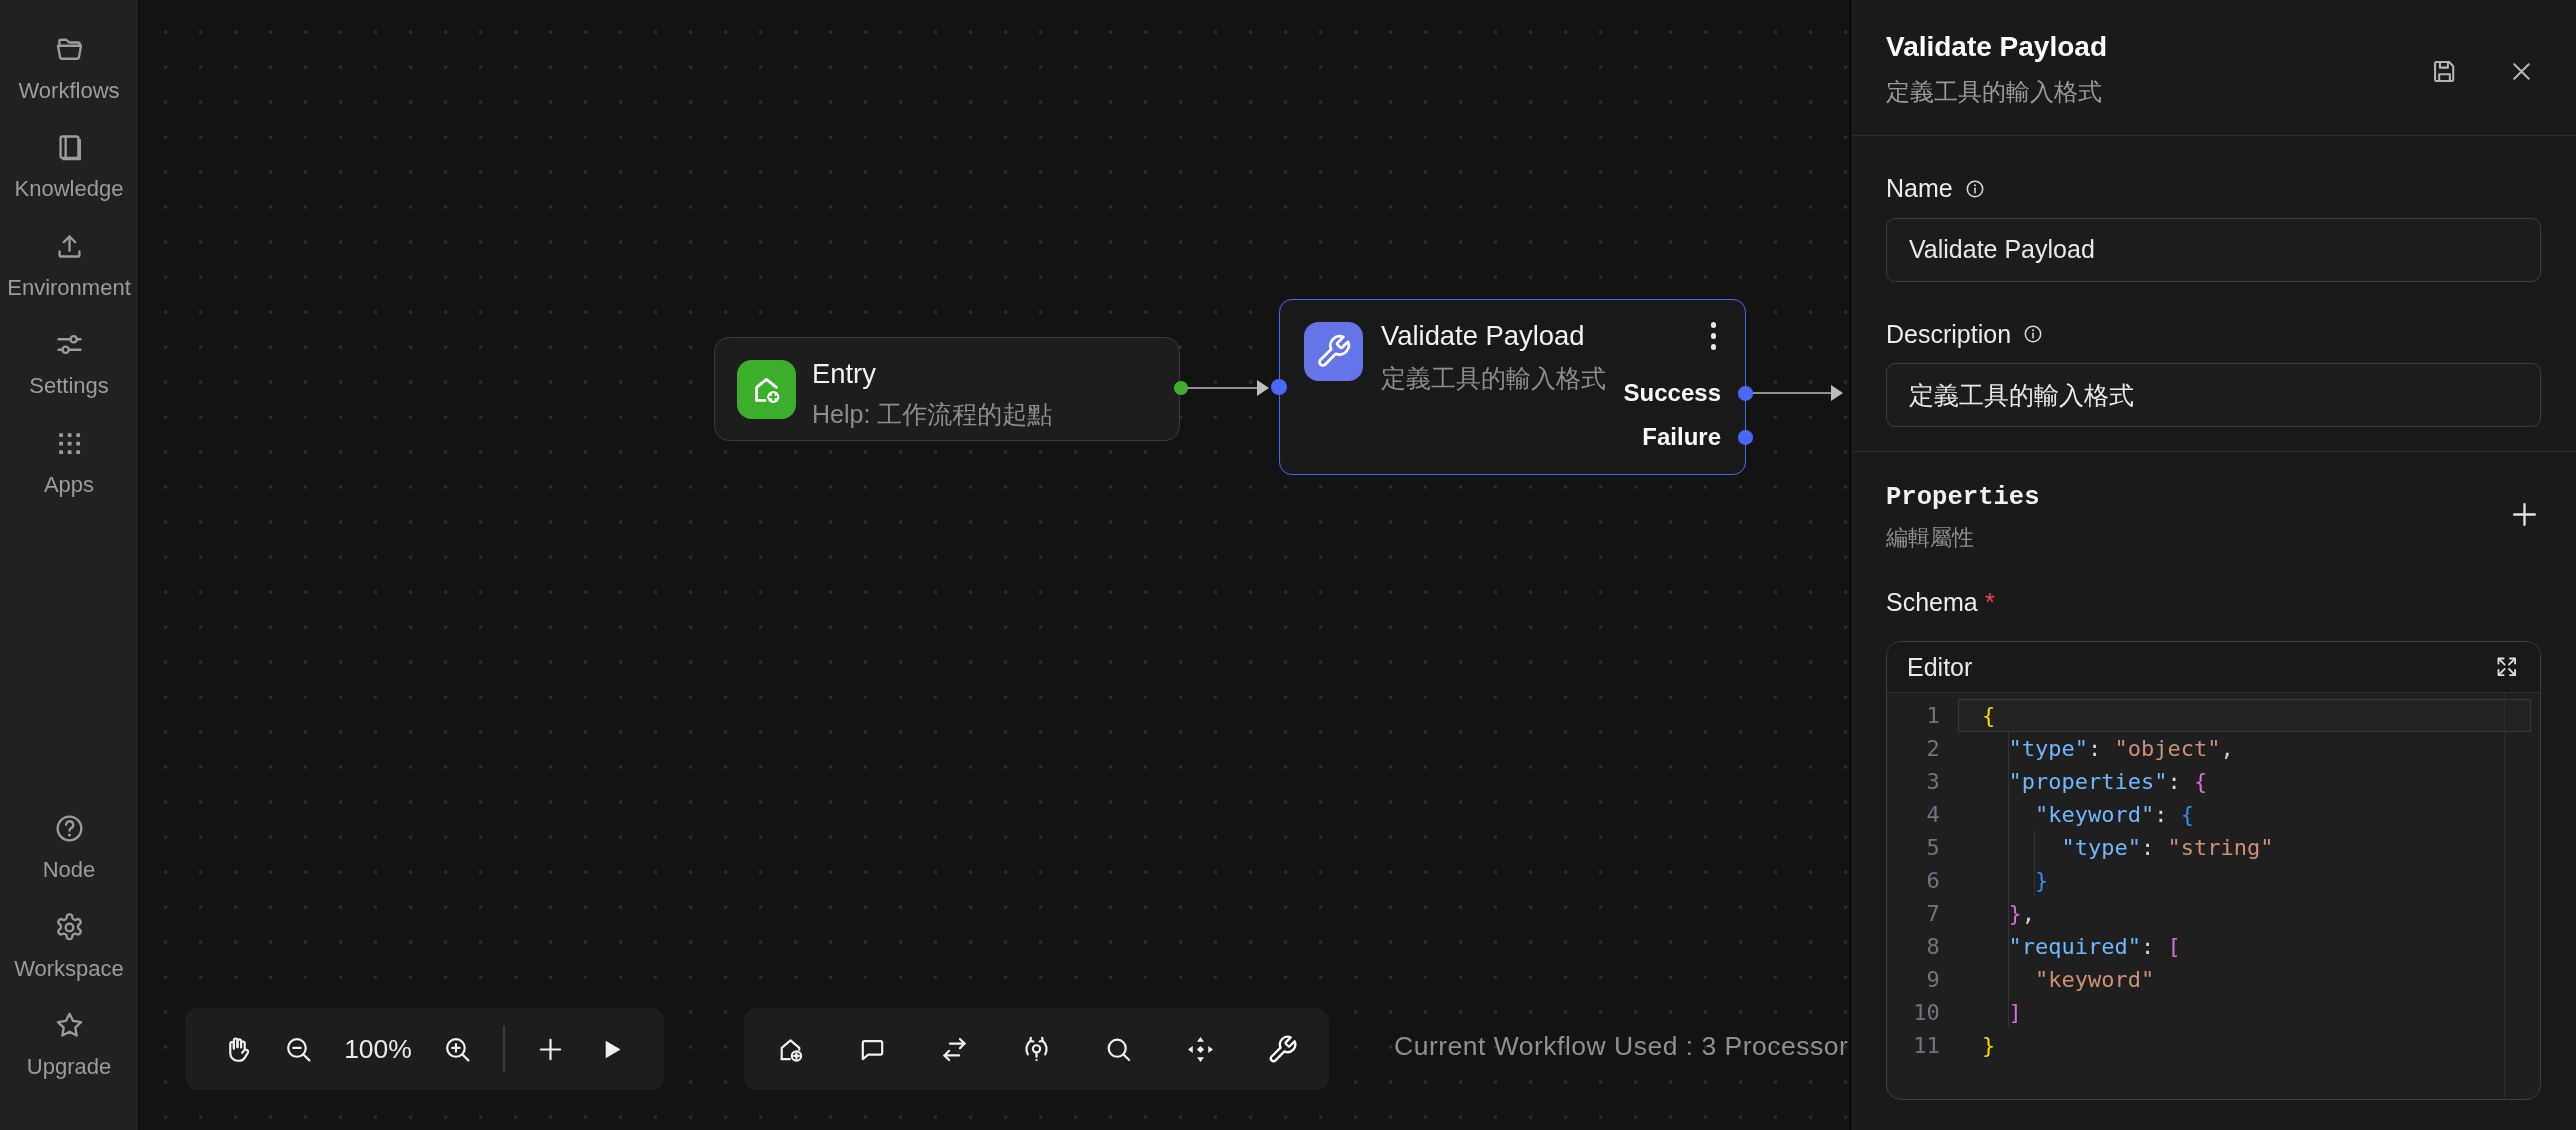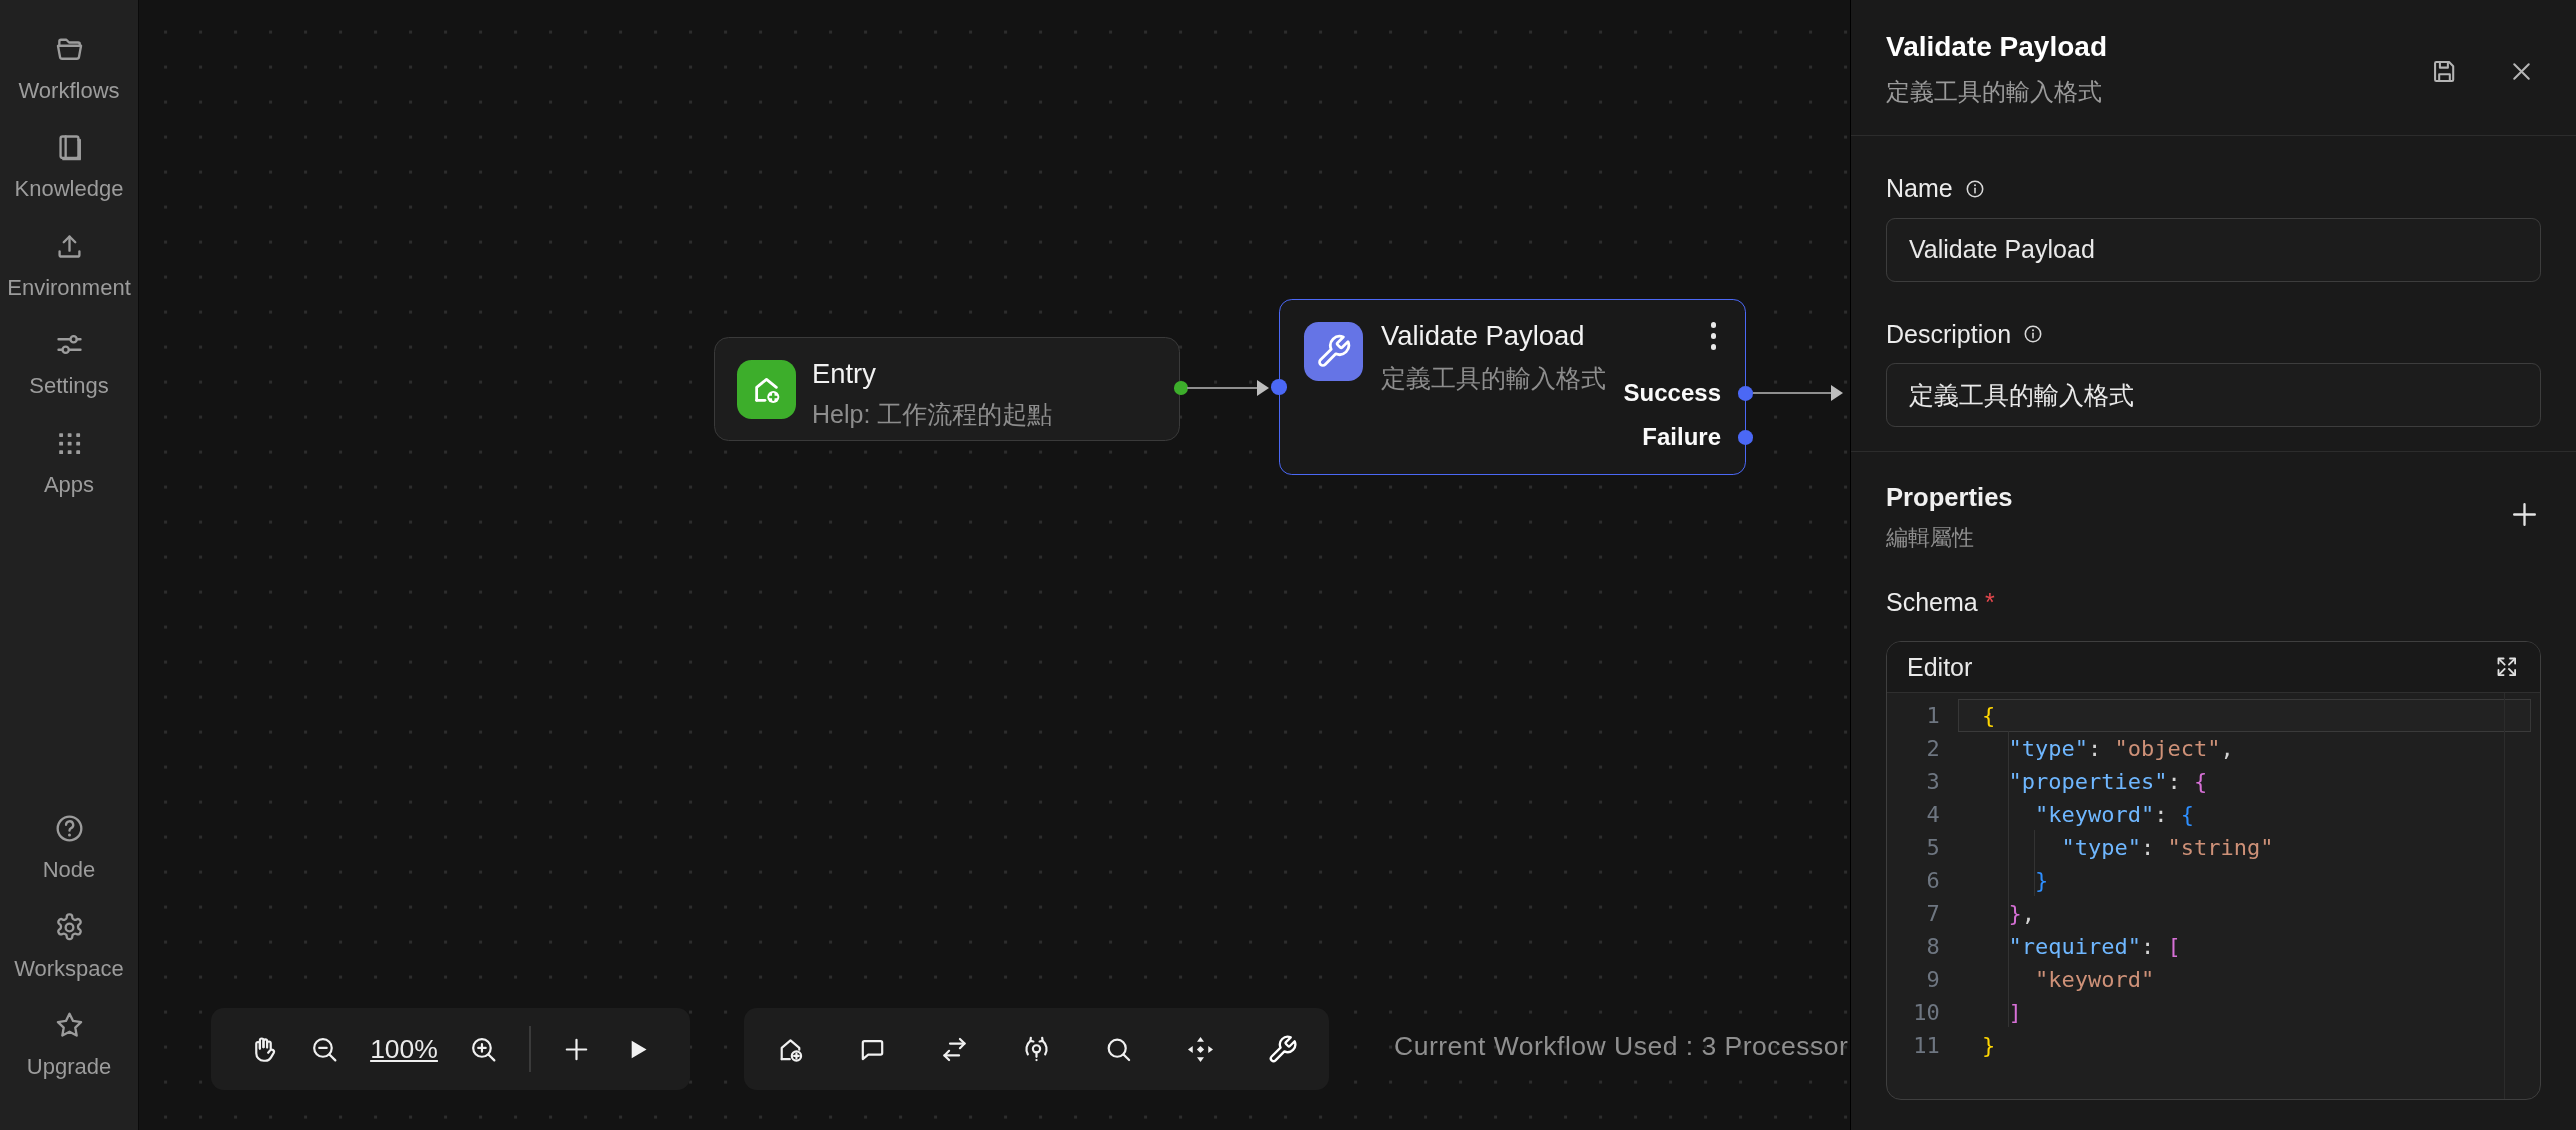--- a/index.html
+++ b/index.html
@@ -37,21 +37,21 @@
   .kebab i { width:5.5px; height:5.5px; border-radius:50%; background:#e8e8e8; }
   .port-label { position:absolute; right:24px; font-size:24px; font-weight:700; color:#fafafa; }
   .handle { position:absolute; border-radius:50%; }
   .edge { position:absolute; height:1.8px; background:#8f8f8f; }
   .arrow { position:absolute; width:0; height:0; border-top:8.2px solid transparent;
            border-bottom:8.2px solid transparent; border-left:12px solid #bdbdbd; }
 
   
   .toolbar { position:absolute; top:1008px; height:82px; background:#1d1d1d; border-radius:12.8px;
              display:flex; align-items:center; color:#f0f0f0; }
-  .tb-left   { left:72px;  width:479px; padding:0 37px; justify-content:space-between;text-decoration:underline; }
+  .tb-left   { left:46px;  width:479px; padding:0 37px; justify-content:space-between; }
   .tb-center { left:605px; width:585px; padding:0 31px; justify-content:space-between; }
   .tb-btn { display:flex; align-items:center; justify-content:center; cursor:pointer; }
   .tb-btn svg { width:31px; height:31px; }
   .tb-zoom { font-size:26.5px; color:#eaeaea; }
   .tb-sep { width:1.8px; height:46px; background:#3a3a3a; }
   .status-text { position:absolute; left:1245px; top:1031px; font-size:26.5px; color:#8f8f8f;
                  white-space:nowrap; letter-spacing:0.5px;margin-left:10px; }
 
   
   .panel { width:726px; height:100%; background:#1a1a1a; border-left:0.9px solid #000;
@@ -64,21 +64,21 @@
   .divider { height:0.9px; background:#2c2c2c; }
   .p-body { padding:0 35px; flex:1; }
   .field-label { display:flex; align-items:center; gap:11px; font-size:25px; color:#ececec; }
   .field-label svg { width:22px; height:22px; color:#d8d8d8; cursor:pointer; }
   .mt-name { margin-top:38px; } .mt-desc { margin-top:38px; }
   .text-input { margin-top:14.6px; width:100%; height:64px; background:#1c1c1c;
                 border:0.9px solid #3d3d3d; border-radius:9.1px; color:#e9e9e9;
                 font-size:25px; padding:0 22px; outline:none;
                 font-family:"Liberation Sans", sans-serif; }
   .body-divider { margin:24px -35px 0; height:0.9px; background:#2c2c2c; }
-  .props-row { position:relative; margin-top:31px; }
+  .props-row { position:relative; margin-top:31px;font-family:Liberation Mono, monospace; }
   .props-title { font-size:25.6px; font-weight:600; color:#f1f1f1; }
   .props-sub { font-size:22px; color:#8e8e8e; margin-top:11px; }
   .props-add { position:absolute; right:0; top:14.6px; color:#e3e3e3; cursor:pointer; }
   .props-add svg { width:33px; height:33px; }
   .schema-row { margin-top:35px; font-size:25px; color:#ececec; }
   .req { color:#e5484d; margin-left:7.3px; }
 
   
   .editor { margin-top:24px; height:459px; border:0.9px solid #3f3f3f; border-radius:15px;
             overflow:hidden; display:flex; flex-direction:column; background:#1f1f1f; }

